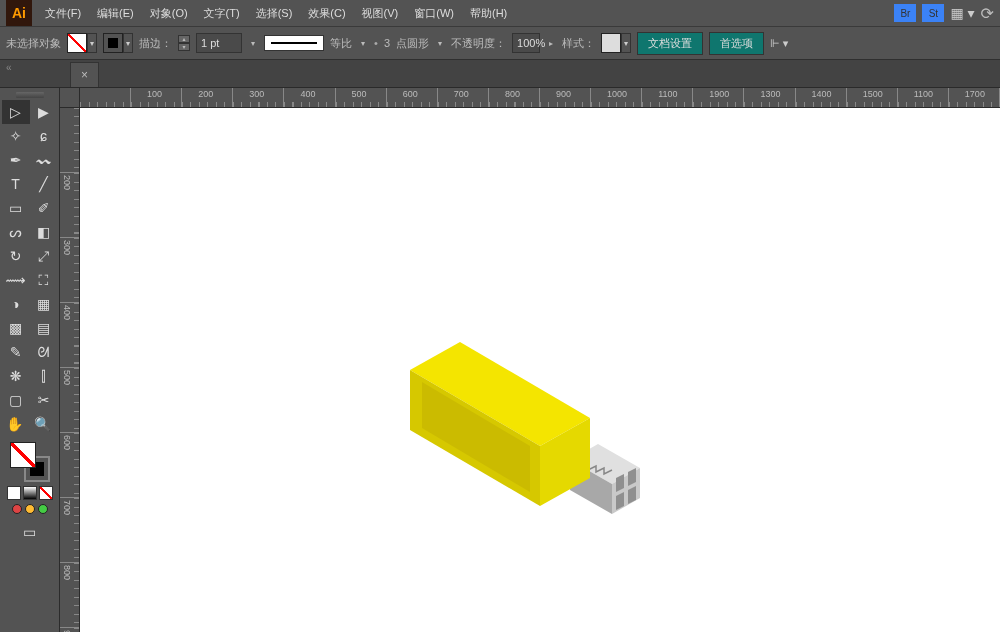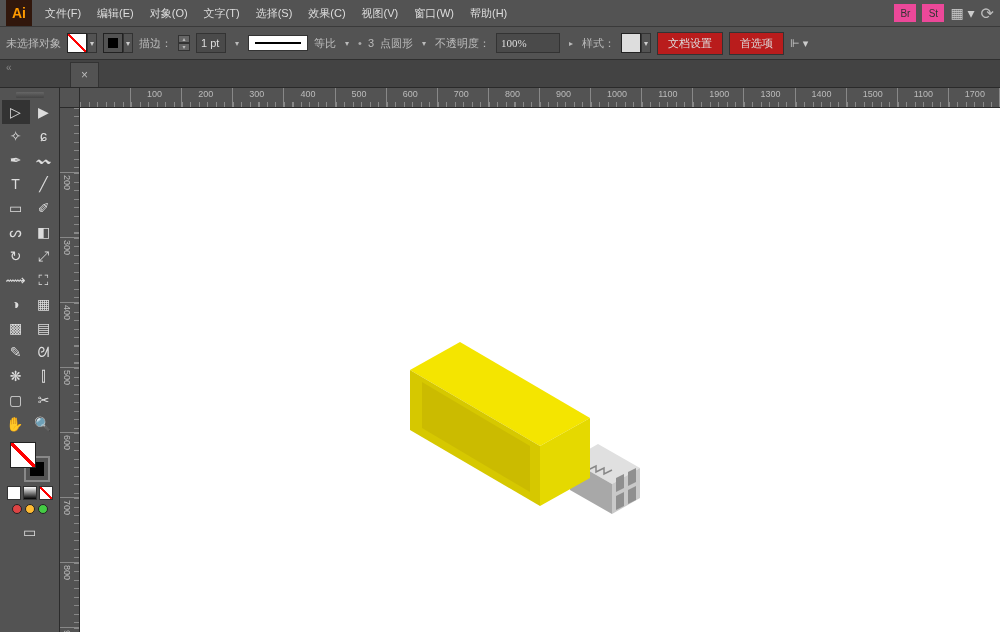--- a/index.html
+++ b/index.html
@@ -1,34 +1,34 @@
 <!DOCTYPE html>
 <html><head>
 <meta charset="utf-8">
 <style>
   * { box-sizing: border-box; margin:0; padding:0; font-family: "Microsoft YaHei", Arial, sans-serif; }
   body { background:#4a4a4a; width:1000px; height:632px; overflow:hidden; color:#ddd; font-size:11px; user-select:none; }
   .menubar { height:26px; background:#535353; display:flex; align-items:center; padding:0 6px; gap:2px; }
   .logo { width:26px; height:26px; background:#31170c; color:#ff9a00; font-weight:bold; display:flex; align-items:center; justify-content:center; font-size:14px; margin-right:4px; }
   .menu-item { padding:4px 7px; cursor:default; white-space:nowrap; }
   .menubar .right { margin-left:auto; display:flex; gap:6px; align-items:center; }
-  .icon-box { width:22px; height:18px; background:#ec4899; display:flex; align-items:center; justify-content:center; font-size:10px; color:#333; }
+  .icon-box { width:22px; height:18px; background:#3b82f6; display:flex; align-items:center; justify-content:center; font-size:10px; color:#333; }
   .share-icon { color:#bbb; font-size:16px; }
 
   .optionsbar { height:34px; background:#535353; border-top:1px solid #3a3a3a; border-bottom:1px solid #2f2f2f; display:flex; align-items:center; padding:2px 6px; gap:6px; font-size:11px; color:#bbb; }
   .ob-label { white-space:nowrap; }
   .swatch { width:20px; height:20px; border:1px solid #222; background:#fff; position:relative; overflow:hidden; display:inline-block; }
   .swatch.diag::after { content:""; position:absolute; inset:0; background:linear-gradient(to top right, transparent 46%, red 46%, red 54%, transparent 54%); }
   .swatch.black { background:#000; }
   .swatch-hold { position:relative; display:flex; align-items:center; }
   .swatch-hold .dd { width:10px; height:20px; background:#535353; border:1px solid #333; display:flex; align-items:center; justify-content:center; font-size:8px; color:#ccc; }
   .field { height:20px; background:#4a4a4a; border:1px solid #333; color:#ddd; display:flex; align-items:center; padding:0 4px; }
   .stroke-prev { width:60px; height:16px; background:#fff; border:1px solid #333; display:flex; align-items:center; justify-content:center; }
   .stroke-prev .line { width:46px; border-top:2px solid #000; }
-  .btn { padding:3px 10px; background:#b91c1c; border:1px solid #333; color:#ddd; cursor:default; }
+  .btn { padding:3px 10px; background:#0f766e; border:1px solid #333; color:#ddd; cursor:default; }
   .dd-arrow { font-size:8px; padding:0 3px; }
   .spin { display:flex; flex-direction:column; gap:0; }
   .spin span { font-size:6px; line-height:6px; background:#666; border:1px solid #333; width:12px; text-align:center; }
 
   .doc-tabs { height:28px; background:#434343; display:flex; align-items:flex-end; padding-left:70px; border-bottom:1px solid #2a2a2a; }
   .doc-tab { background:#535353; padding:5px 10px; font-size:11px; border:1px solid #333; border-bottom:none; display:flex; align-items:center; gap:8px; }
   .doc-tab .close { font-size:12px; cursor:default; color:#bbb; }
 
   .main { display:flex; height:calc(632px - 26px - 34px - 28px); }
   .toolbar { width:60px; background:#535353; display:flex; flex-direction:column; align-items:center; padding:2px; border-right:1px solid #2b2b2b; }
@@ -99,33 +99,33 @@
     </div>
   <div class="swatch-hold">
       <span class="swatch black" style="box-shadow:inset 0 0 0 4px #535353, inset 0 0 0 5px #000;"></span>
       <span class="dd">▾</span>
     </div>
   <span class="ob-label">描边：</span>
   <div class="spin">
       <span>▴</span>
       <span>▾</span>
     </div>
-  <div class="field" style="width:30px;">1 pt</div>
+  <div class="field" style="width:46px;">1 pt</div>
   <span class="dd-arrow">▾</span>
   <div class="stroke-prev">
       <div class="line"></div>
     </div>
   <span>等比</span>
   <span class="dd-arrow">▾</span>
   <span style="color:#aaa;">•</span>
   <span>3</span>
   <span>点圆形</span>
   <span class="dd-arrow">▾</span>
   <span class="ob-label">不透明度：</span>
-  <div class="field" style="width:64px;font-family:Liberation Serif, serif;">100%</div>
+  <div class="field" style="width:28px;">100%</div>
   <span class="dd-arrow">▸</span>
   <span class="ob-label">样式：</span>
   <div class="swatch-hold">
       <span class="swatch" style="background:#ddd;"></span>
       <span class="dd">▾</span>
     </div>
   <div class="btn">文档设置</div>
   <div class="btn">首选项</div>
   <div style="color:#ccc;">⊩ ▾</div>
 </div>

